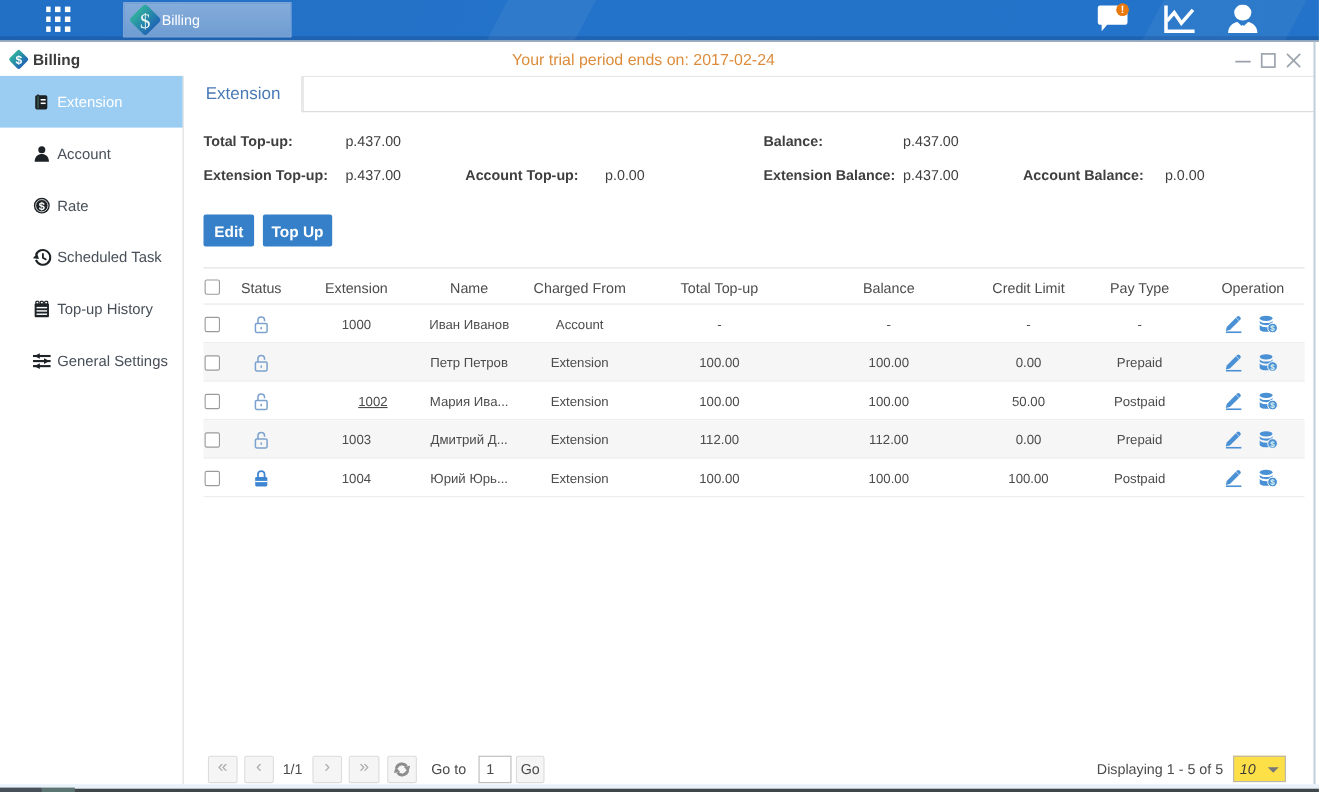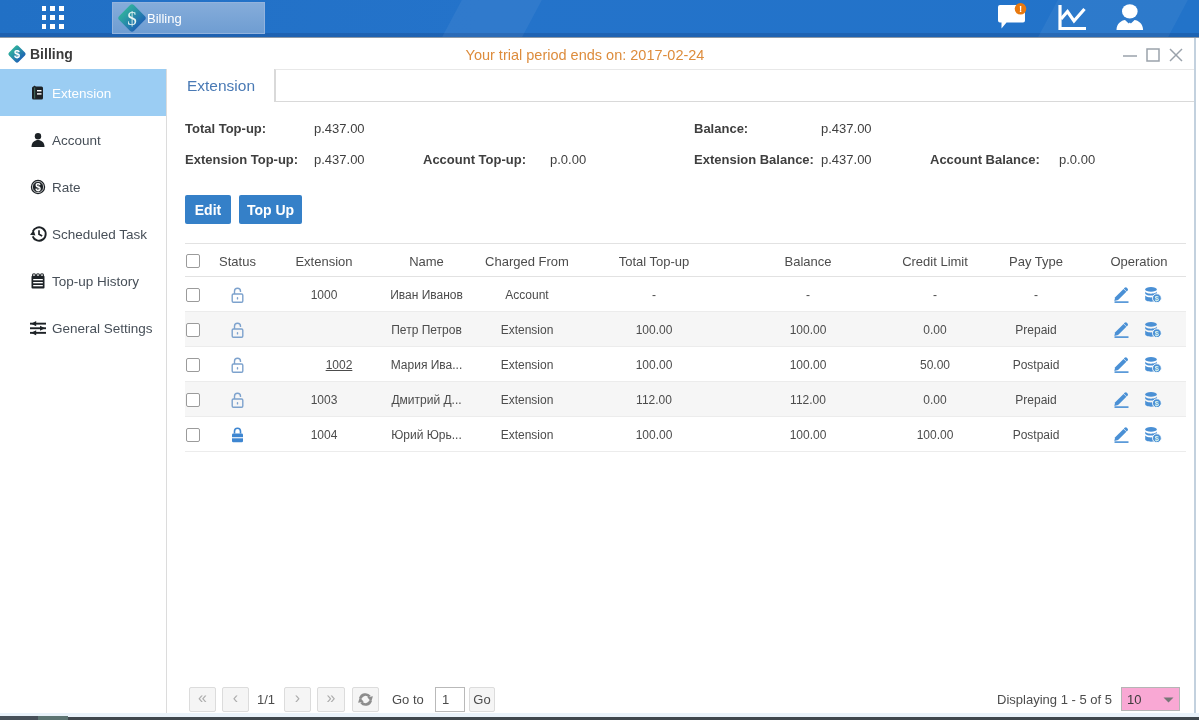--- a/index.html
+++ b/index.html
@@ -48,21 +48,21 @@
 .trow { position:absolute; left:0; width:1001px; height:35px; }
 .cell { position:absolute; top:0; height:35px; display:flex; align-items:center; justify-content:center; font-size:12px; color:#4c4c4c; white-space:nowrap; }
 .cbx { width:14px; height:14px; border:1px solid #9b9b9b; border-radius:2px; background:#fff; }
 .hc { font-size:13px !important; }
 
 
 .pgbtn { position:absolute; top:618px; height:25px; background:#f5f5f5; border:1px solid #dcdcdc; border-radius:2px; display:flex; align-items:center; justify-content:center; color:#b0b0b0; }
 .pgbtn .gmt { font-size:16px; color:#adadad; line-height:1; margin-top:-3px; }
 .pgtext { position:absolute; top:618px; height:25px; line-height:25px; font-size:13px; color:#4c4c4c; text-align:center; }
 #goinput { position:absolute; left:267px; top:618px; width:30px; height:25px; border:1px solid #b9b9b9; font-size:13px; font-family:"Liberation Sans",sans-serif; padding-left:6px; color:#4c4c4c; outline:none; }
-#psize { position:absolute; left:953px; top:618px; width:59px; height:24px; border:1px solid #b5b5b5; background:#f9a8d4; }
+#psize { position:absolute; left:953px; top:618px; width:48px; height:24px; border:1px solid #b5b5b5; background:#fde047;font-style:italic; }
 #psize span { position:absolute; left:5px; top:4px; font-size:13px; color:#3c3c3c; }
 #bottomstrip { position:absolute; left:0; bottom:0; width:1199px; height:3.5px; background:#3f474d; }
 </style>
 </head>
 <body>
 
 <div id="topbar">
   <div class="botedge"></div>
   <div class="streak" style="left:452px;width:80px;background:rgba(255,255,255,0.055);"></div>
   <div class="streak" style="left:1048px;width:130px;background:rgba(255,255,255,0.05);"></div>

